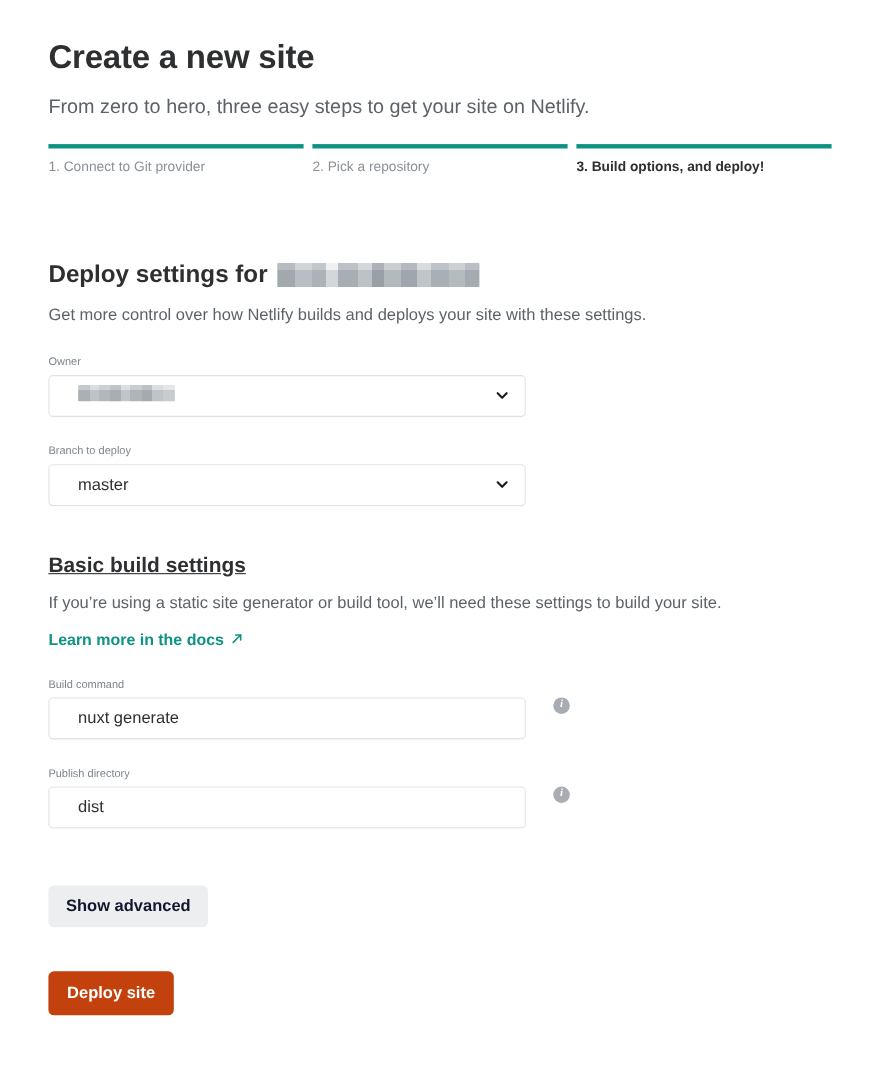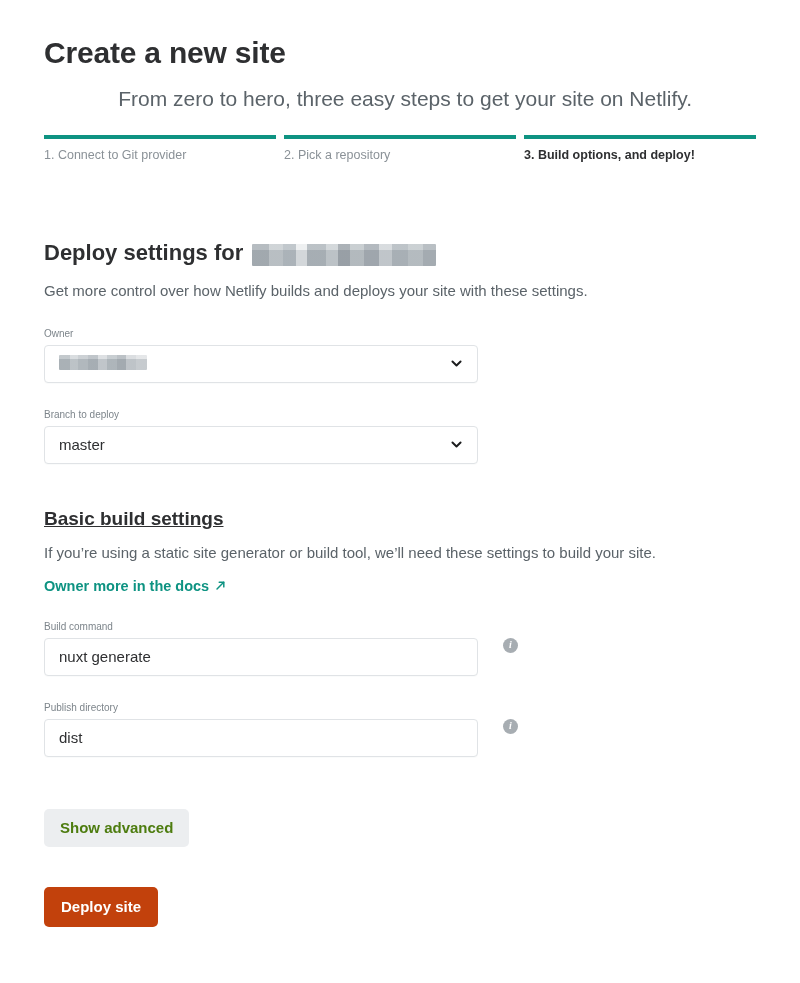--- a/index.html
+++ b/index.html
@@ -25,26 +25,25 @@
   
   .page-title {
     font-size: 30px;
     font-weight: 700;
     line-height: 1.15;
     letter-spacing: -0.2px;
     color: #2e2f31;
     margin: 0 0 14px 0;
   }
   .page-subtitle {
-    font-size: 21px;
+    font-size: 18px;
     font-weight: 400;
     color: #5b6369;
     margin: 0 0 22px 0;
     line-height: 1.35;
-    text-align: right;
   }
 
   
   .stepper {
     display: flex;
     width: 712px;
     gap: 8px;
     margin-bottom: 12px;
   }
   .step {
@@ -143,21 +142,21 @@
     background: #ffffff;
     display: flex;
     align-items: center;
     padding: 0 14px;
     font-size: 15px;
     color: #2e2f31;
     position: relative;
     box-shadow: 0 1px 0 rgba(20,30,40,0.02);
   }
   .control.select { cursor: pointer; }
-  .control .value { flex: 1 1 auto; }
+  .control .value { flex: 1 1 auto; margin-left: 12px; }
   .chev {
     width: 13px;
     height: 13px;
     flex: 0 0 auto;
     color: #1b1c1d;
     display: block;
   }
 
   .info-icon {
     width: 15px;
@@ -211,21 +210,21 @@
     justify-content: center;
     border: none;
     font-family: "Liberation Sans", sans-serif;
     cursor: pointer;
   }
   .btn-secondary {
     margin-top: 52px;
     height: 38px;
     padding: 0 16px;
     background: #eceef0;
-    color: #4d7c0f;
+    color: #0f172a;
     border-radius: 5px;
     font-size: 15px;
     font-weight: 700;
   }
   .btn-primary {
     margin-top: 40px;
     height: 40px;
     padding: 0 17px;
     background: #c2410c;
     color: #ffffff;
@@ -286,21 +285,21 @@
         </svg>
       </div>
     </div>
   </div>
 
   <div class="section-build">
     <h3 class="h3">Basic build settings</h3>
     <p class="body-text">If you’re using a static site generator or build tool, we’ll need these settings to build your site.</p>
 
     <a class="docs-link">
-      <span>Owner more in the docs</span>
+      <span>Learn more in the docs</span>
       <svg class="ext-arrow" viewBox="0 0 12 12" fill="none">
         <path d="M2.2 9.8L9.5 2.5" stroke="currentColor" stroke-width="1.6" stroke-linecap="round"></path>
         <path d="M4.6 2.5H9.6V7.5" stroke="currentColor" stroke-width="1.6" stroke-linecap="round" stroke-linejoin="round"></path>
       </svg>
     </a>
 
     
     <div class="field">
       <label class="field-label">Build command</label>
       <div class="control-row">

